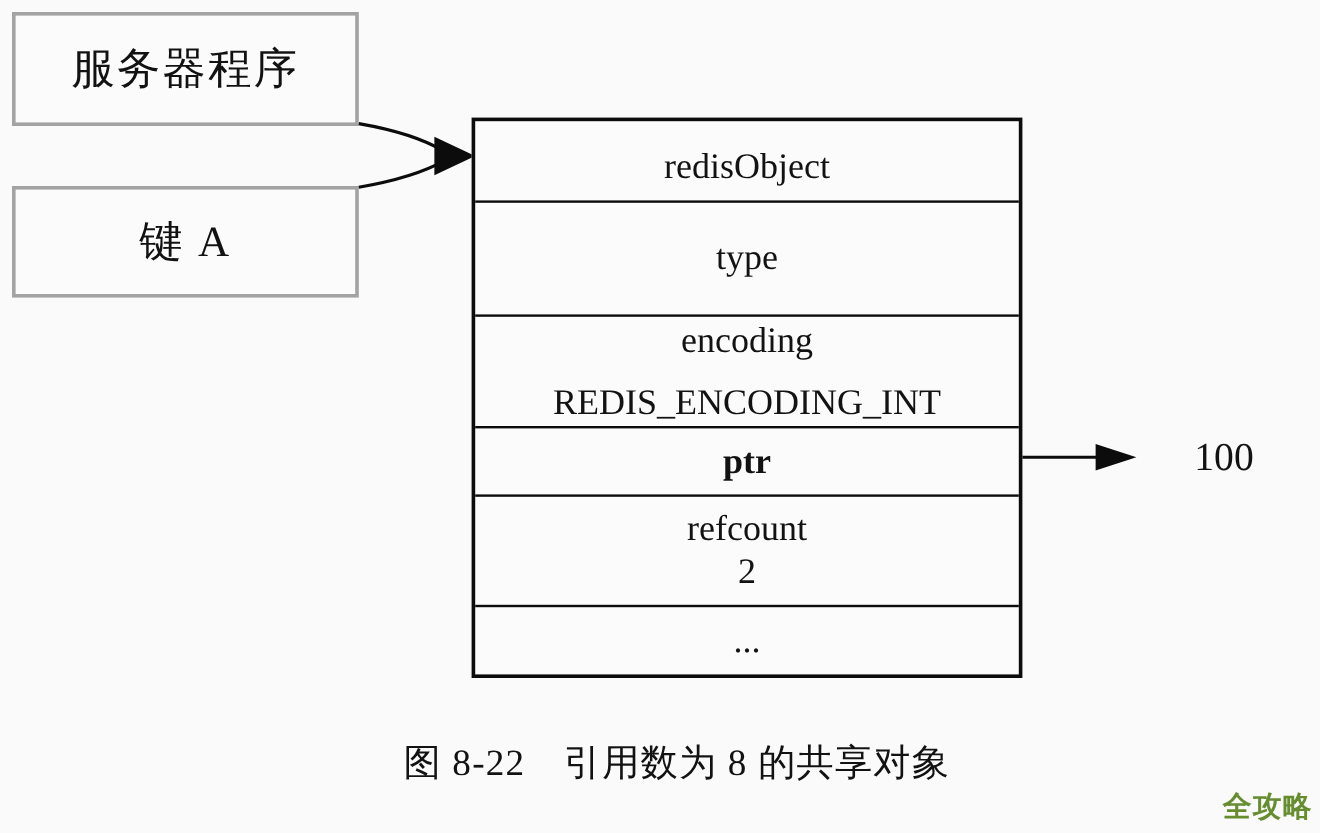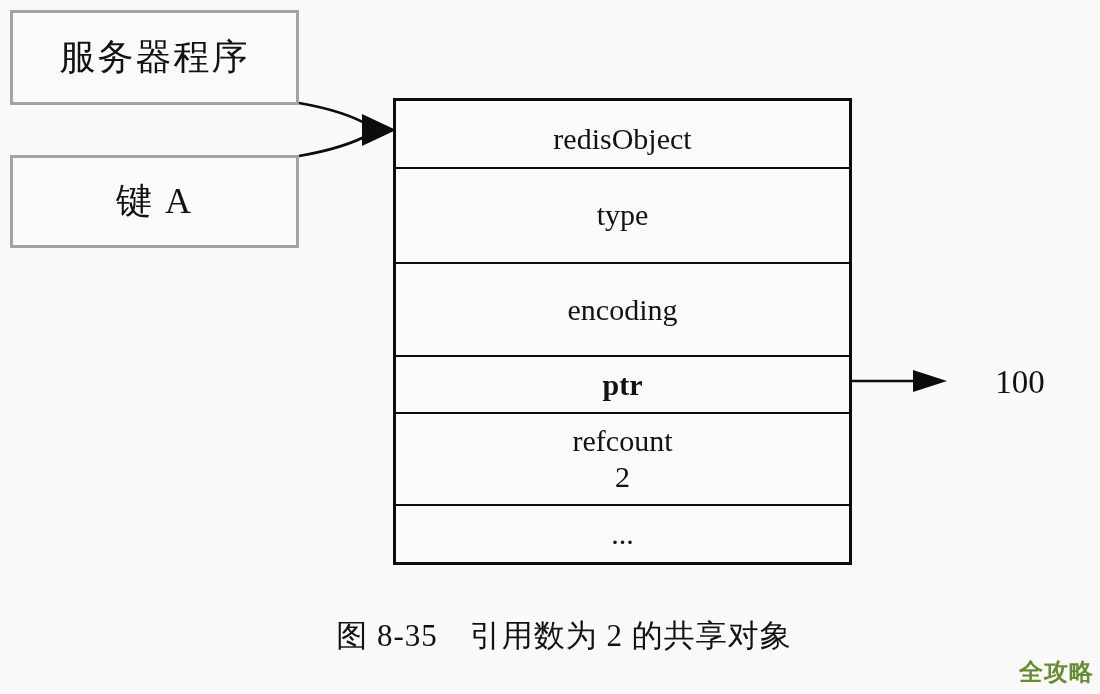--- a/index.html
+++ b/index.html
@@ -113,32 +113,33 @@
 
   <div class="obj-table">
     <div class="obj-row r1">
       <span>redisObject</span>
     </div>
     <div class="obj-row r2">
       <span>type</span>
     </div>
     <div class="obj-row r3">
       <span>encoding</span>
+      <span>REDIS_ENCODING_INT</span>
     </div>
     <div class="obj-row r4">
       <span>ptr</span>
     </div>
     <div class="obj-row r5">
       <span>refcount</span>
       <span>2</span>
     </div>
     <div class="obj-row r6">
       <span>...</span>
     </div>
   </div>
 
   <div class="target-value">100</div>
 
-  <div class="caption">图 8-35　引用数为 2 的共享对象</div>
+  <div class="caption">图 8-22　引用数为 8 的共享对象</div>
 
   <div class="watermark">全攻略</div>
 
 </div>
 
 </body></html>

